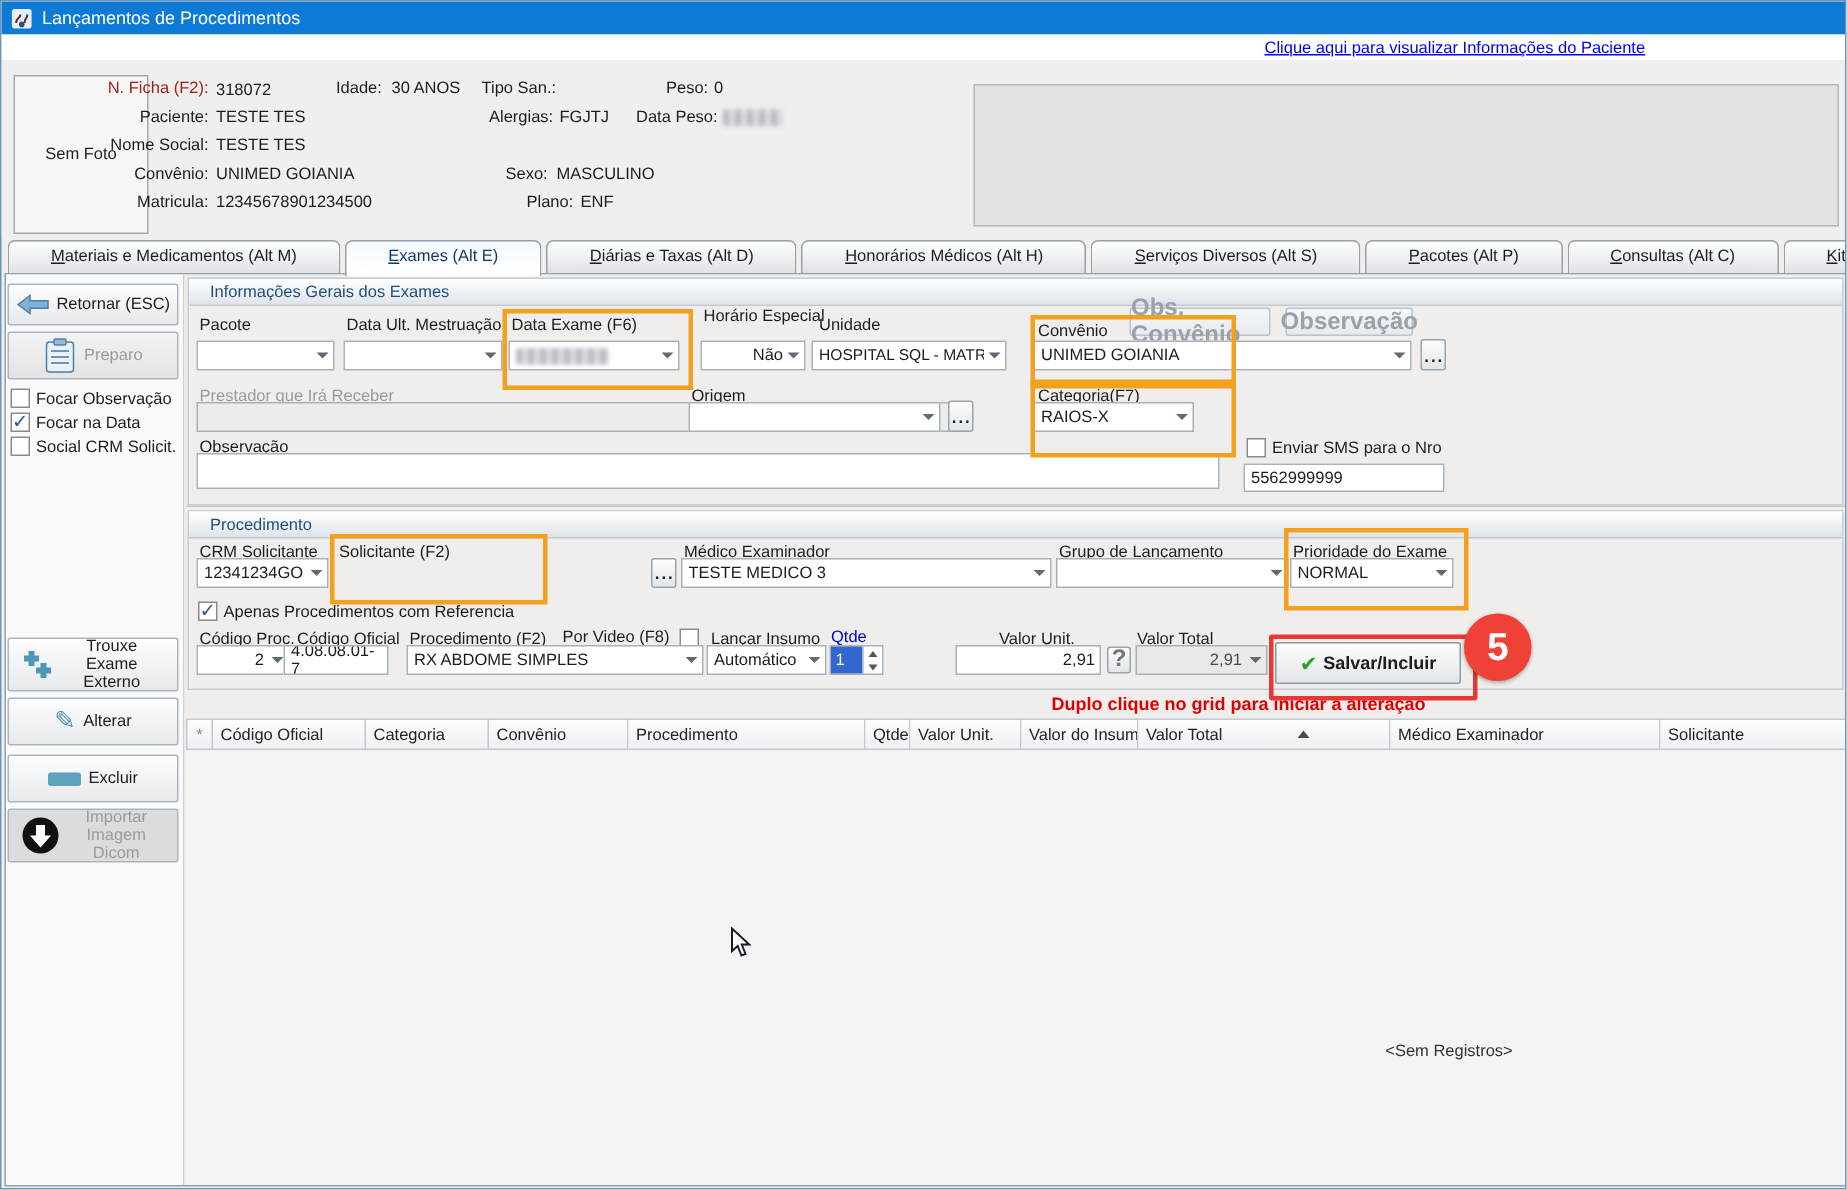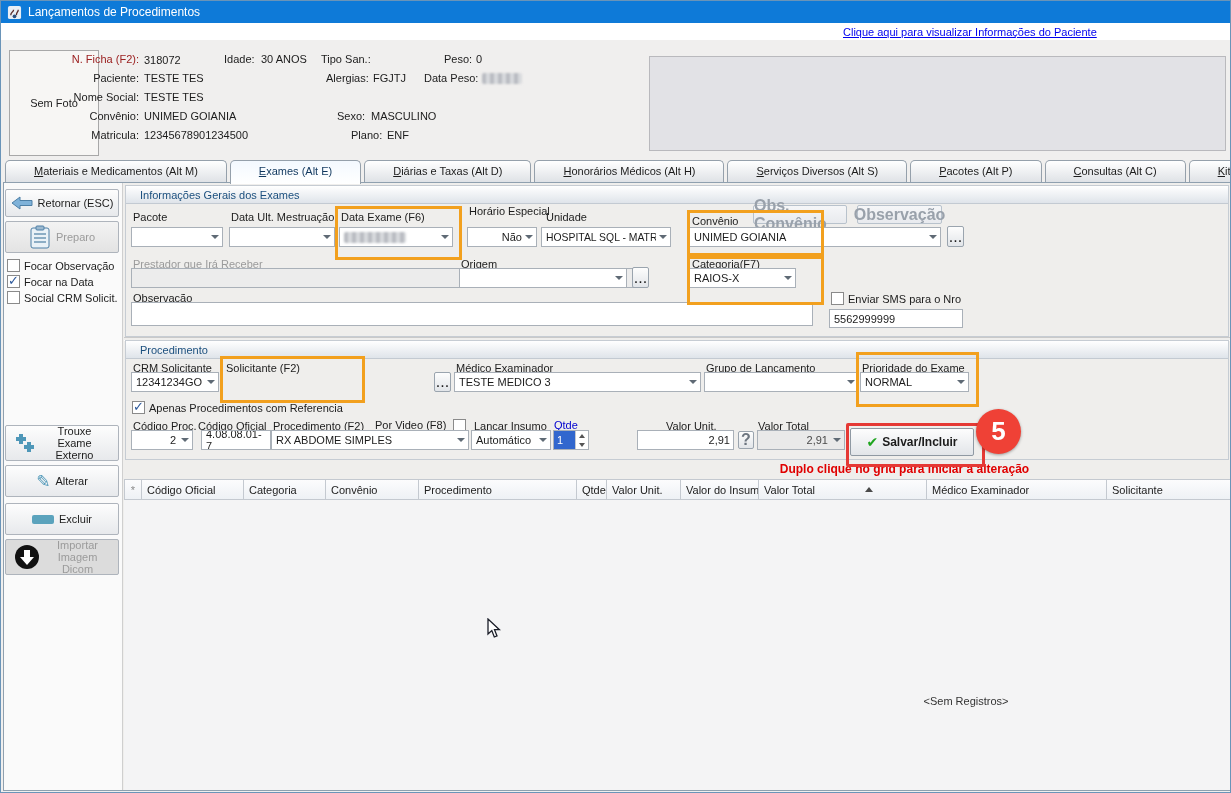--- a/index.html
+++ b/index.html
@@ -309,21 +309,21 @@
   <span class="cb" style="position:absolute;left:452px;top:418px"></span>
   <span class="lbl" style="left:473px;top:419px">Lançar Insumo</span>
   <span class="lbl blue" style="left:553px;top:418px">Qtde</span>
   <span class="lbl" style="left:665px;top:419px">Valor Unit.</span>
   <span class="lbl" style="left:757px;top:419px">Valor Total</span>
 
   <div class="combo" style="left:130px;top:429px;width:62px">
     <span class="cv rt" style="padding-right:2px">2</span>
       <span class="arr"></span>
   </div>
-  <div class="inp" style="left:200px;top:429px;width:70px">
+  <div class="inp" style="left:188px;top:429px;width:70px">
     <span>4.08.08.01-7</span>
   </div>
   <div class="combo" style="left:270px;top:429px;width:198px">
     <span class="cv">RX ABDOME SIMPLES</span>
       <span class="arr"></span>
   </div>
   <div class="combo" style="left:470px;top:429px;width:80px">
     <span class="cv">Automático</span>
       <span class="arr"></span>
   </div>
@@ -353,21 +353,21 @@
   </div>
 
   <div class="obox" style="left:334px;top:205px;width:121px;height:48px"></div>
   <div class="obox" style="left:686px;top:209px;width:131px;height:43px"></div>
   <div class="obox" style="left:686px;top:252px;width:131px;height:46px"></div>
   <div class="obox" style="left:219px;top:355px;width:139px;height:41px"></div>
   <div class="obox" style="left:855px;top:351px;width:117px;height:49px"></div>
 
   <div class="rbox" style="left:845px;top:422px;width:133px;height:38px"></div>
   <div class="rcircle" style="left:975px;top:408px">5</div>
-  <div class="rnote" style="left:700px;top:461px;width:407px;text-align:center">Duplo clique no grid para iniciar a alteração</div>
+  <div class="rnote" style="left:700px;top:461px;width:407px;text-align:left">Duplo clique no grid para iniciar a alteração</div>
 
   <div id="gridhead">
       <div class="gc ind" style="width: 18px;">*</div>
       <div class="gc" style="width: 102px;">Código Oficial</div>
       <div class="gc" style="width: 82px;">Categoria</div>
       <div class="gc" style="width: 93px;">Convênio</div>
       <div class="gc" style="width: 158px;">Procedimento</div>
       <div class="gc" style="width: 30px;">Qtde</div>
       <div class="gc" style="width: 74px;">Valor Unit.</div>
       <div class="gc" style="width: 78px;">Valor do Insumo</div>

